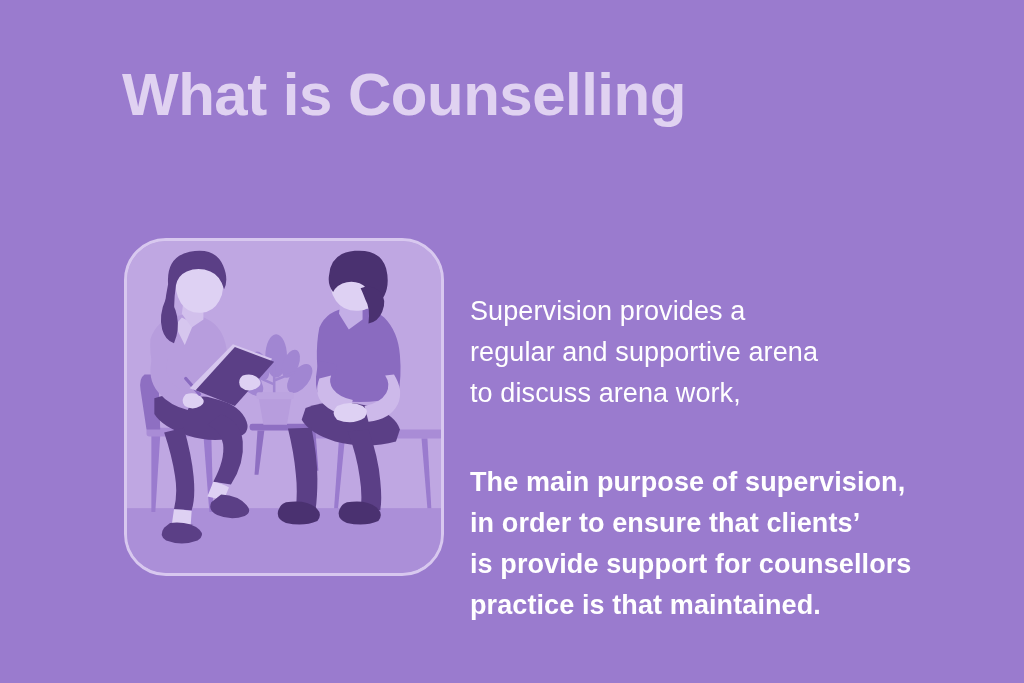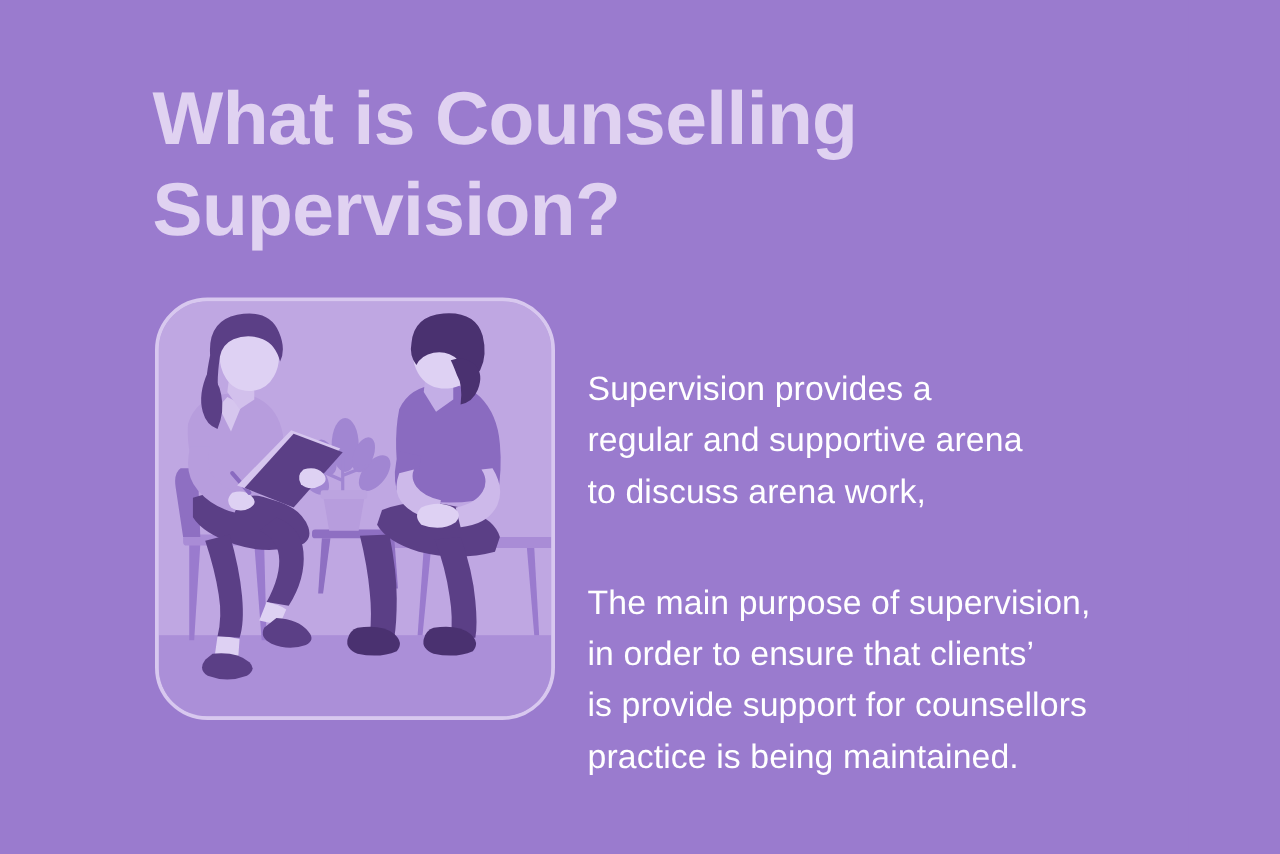--- a/index.html
+++ b/index.html
@@ -74,34 +74,34 @@
   .para {
     color: #ffffff;
     font-family: "Liberation Sans", sans-serif;
     font-weight: normal;
     font-size: 27px;
     line-height: 41px;
     letter-spacing: 0.1px;
     margin-top: 48px;
   }
   .para + .para {
+    font-weight: bold;
   }
   .para-line {
     display: block;
     white-space: nowrap;
   }
 </style>
 </head>
 <body>
 
 <div class="poster">
 
   <div class="title-block">
     <div class="title-line">What is Counselling</div>
-    <div class="title-line">Supervision?</div>
   </div>
 
   <div class="illustration-panel">
     <div class="scene">
       <svg viewBox="0 0 320 338" preserveAspectRatio="xMidYMid slice" aria-hidden="true">
         <defs>
           <clipPath id="panelClip">
             <rect x="0" y="0" width="320" height="338" rx="39" ry="39"></rect>
           </clipPath>
         </defs>
@@ -217,18 +217,18 @@
     <div class="para">
       <span class="para-line">Supervision provides a</span>
       <span class="para-line">regular and supportive arena</span>
       <span class="para-line">to discuss arena work,</span>
     </div>
 
     <div class="para">
       <span class="para-line">The main purpose of supervision,</span>
       <span class="para-line">in order to ensure that clients’</span>
       <span class="para-line">is provide support for counsellors</span>
-      <span class="para-line">practice is being maintained.</span>
+      <span class="para-line">practice is that maintained.</span>
     </div>
 
   </div>
 
 </div>
 
 </body></html>

